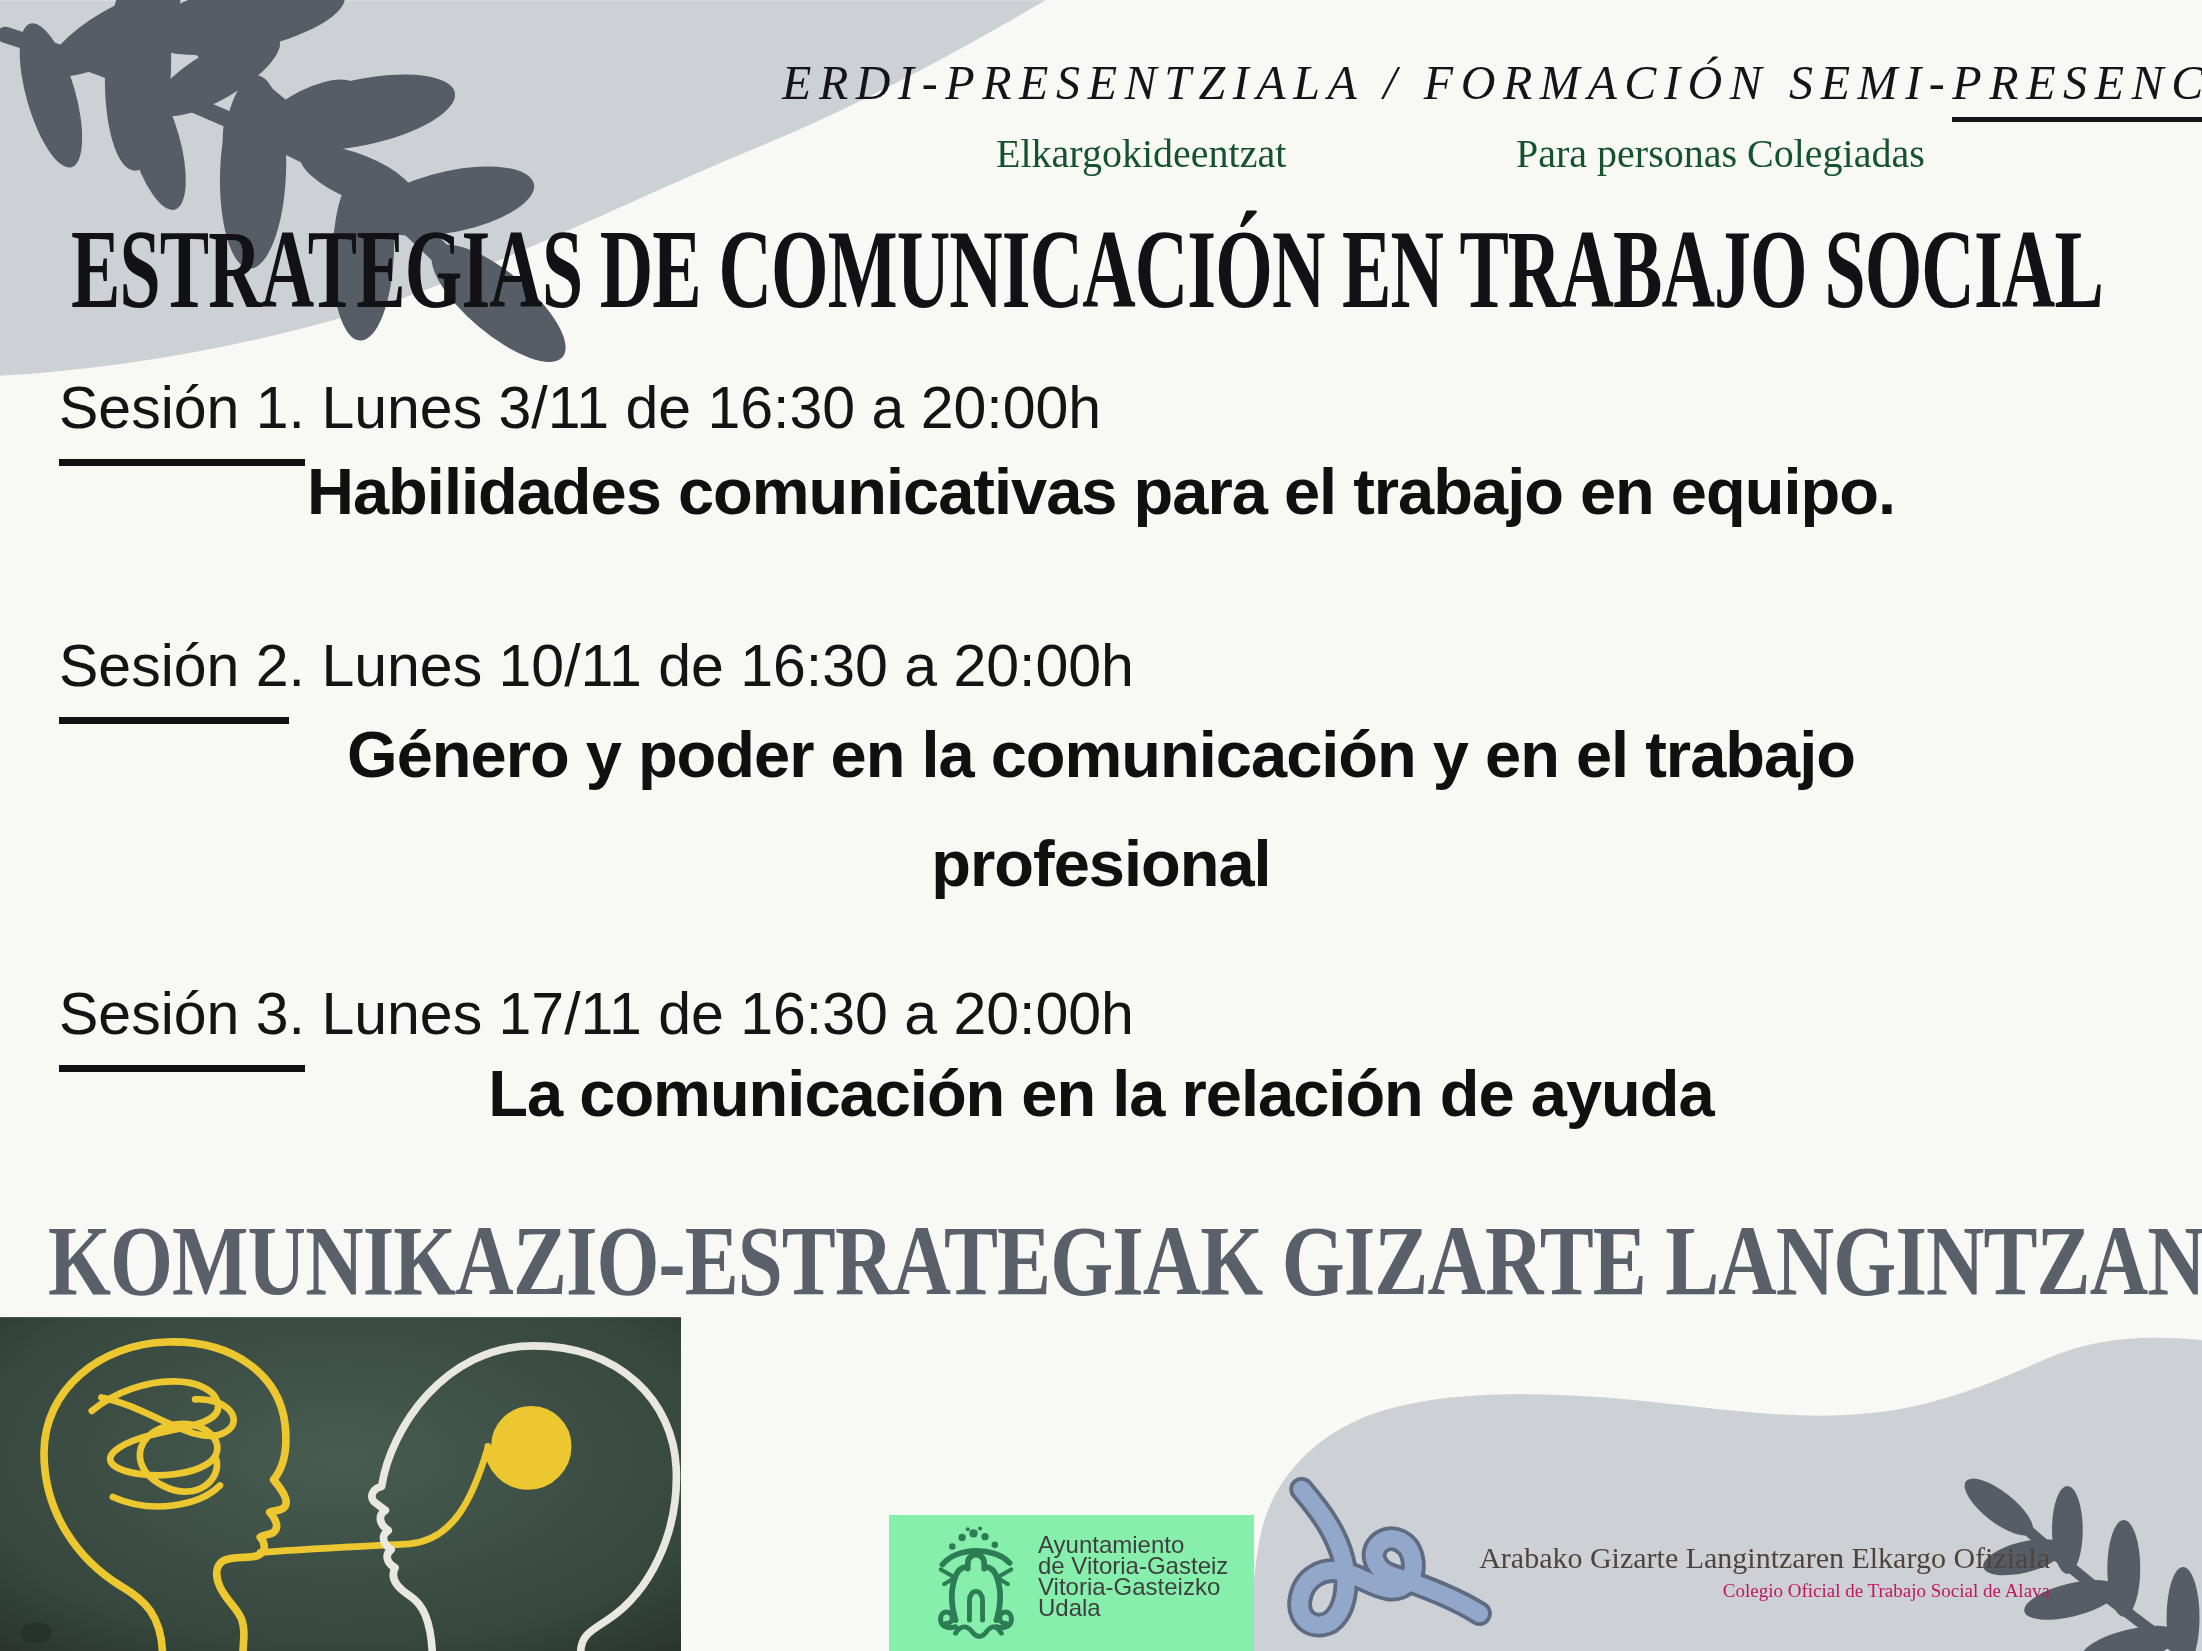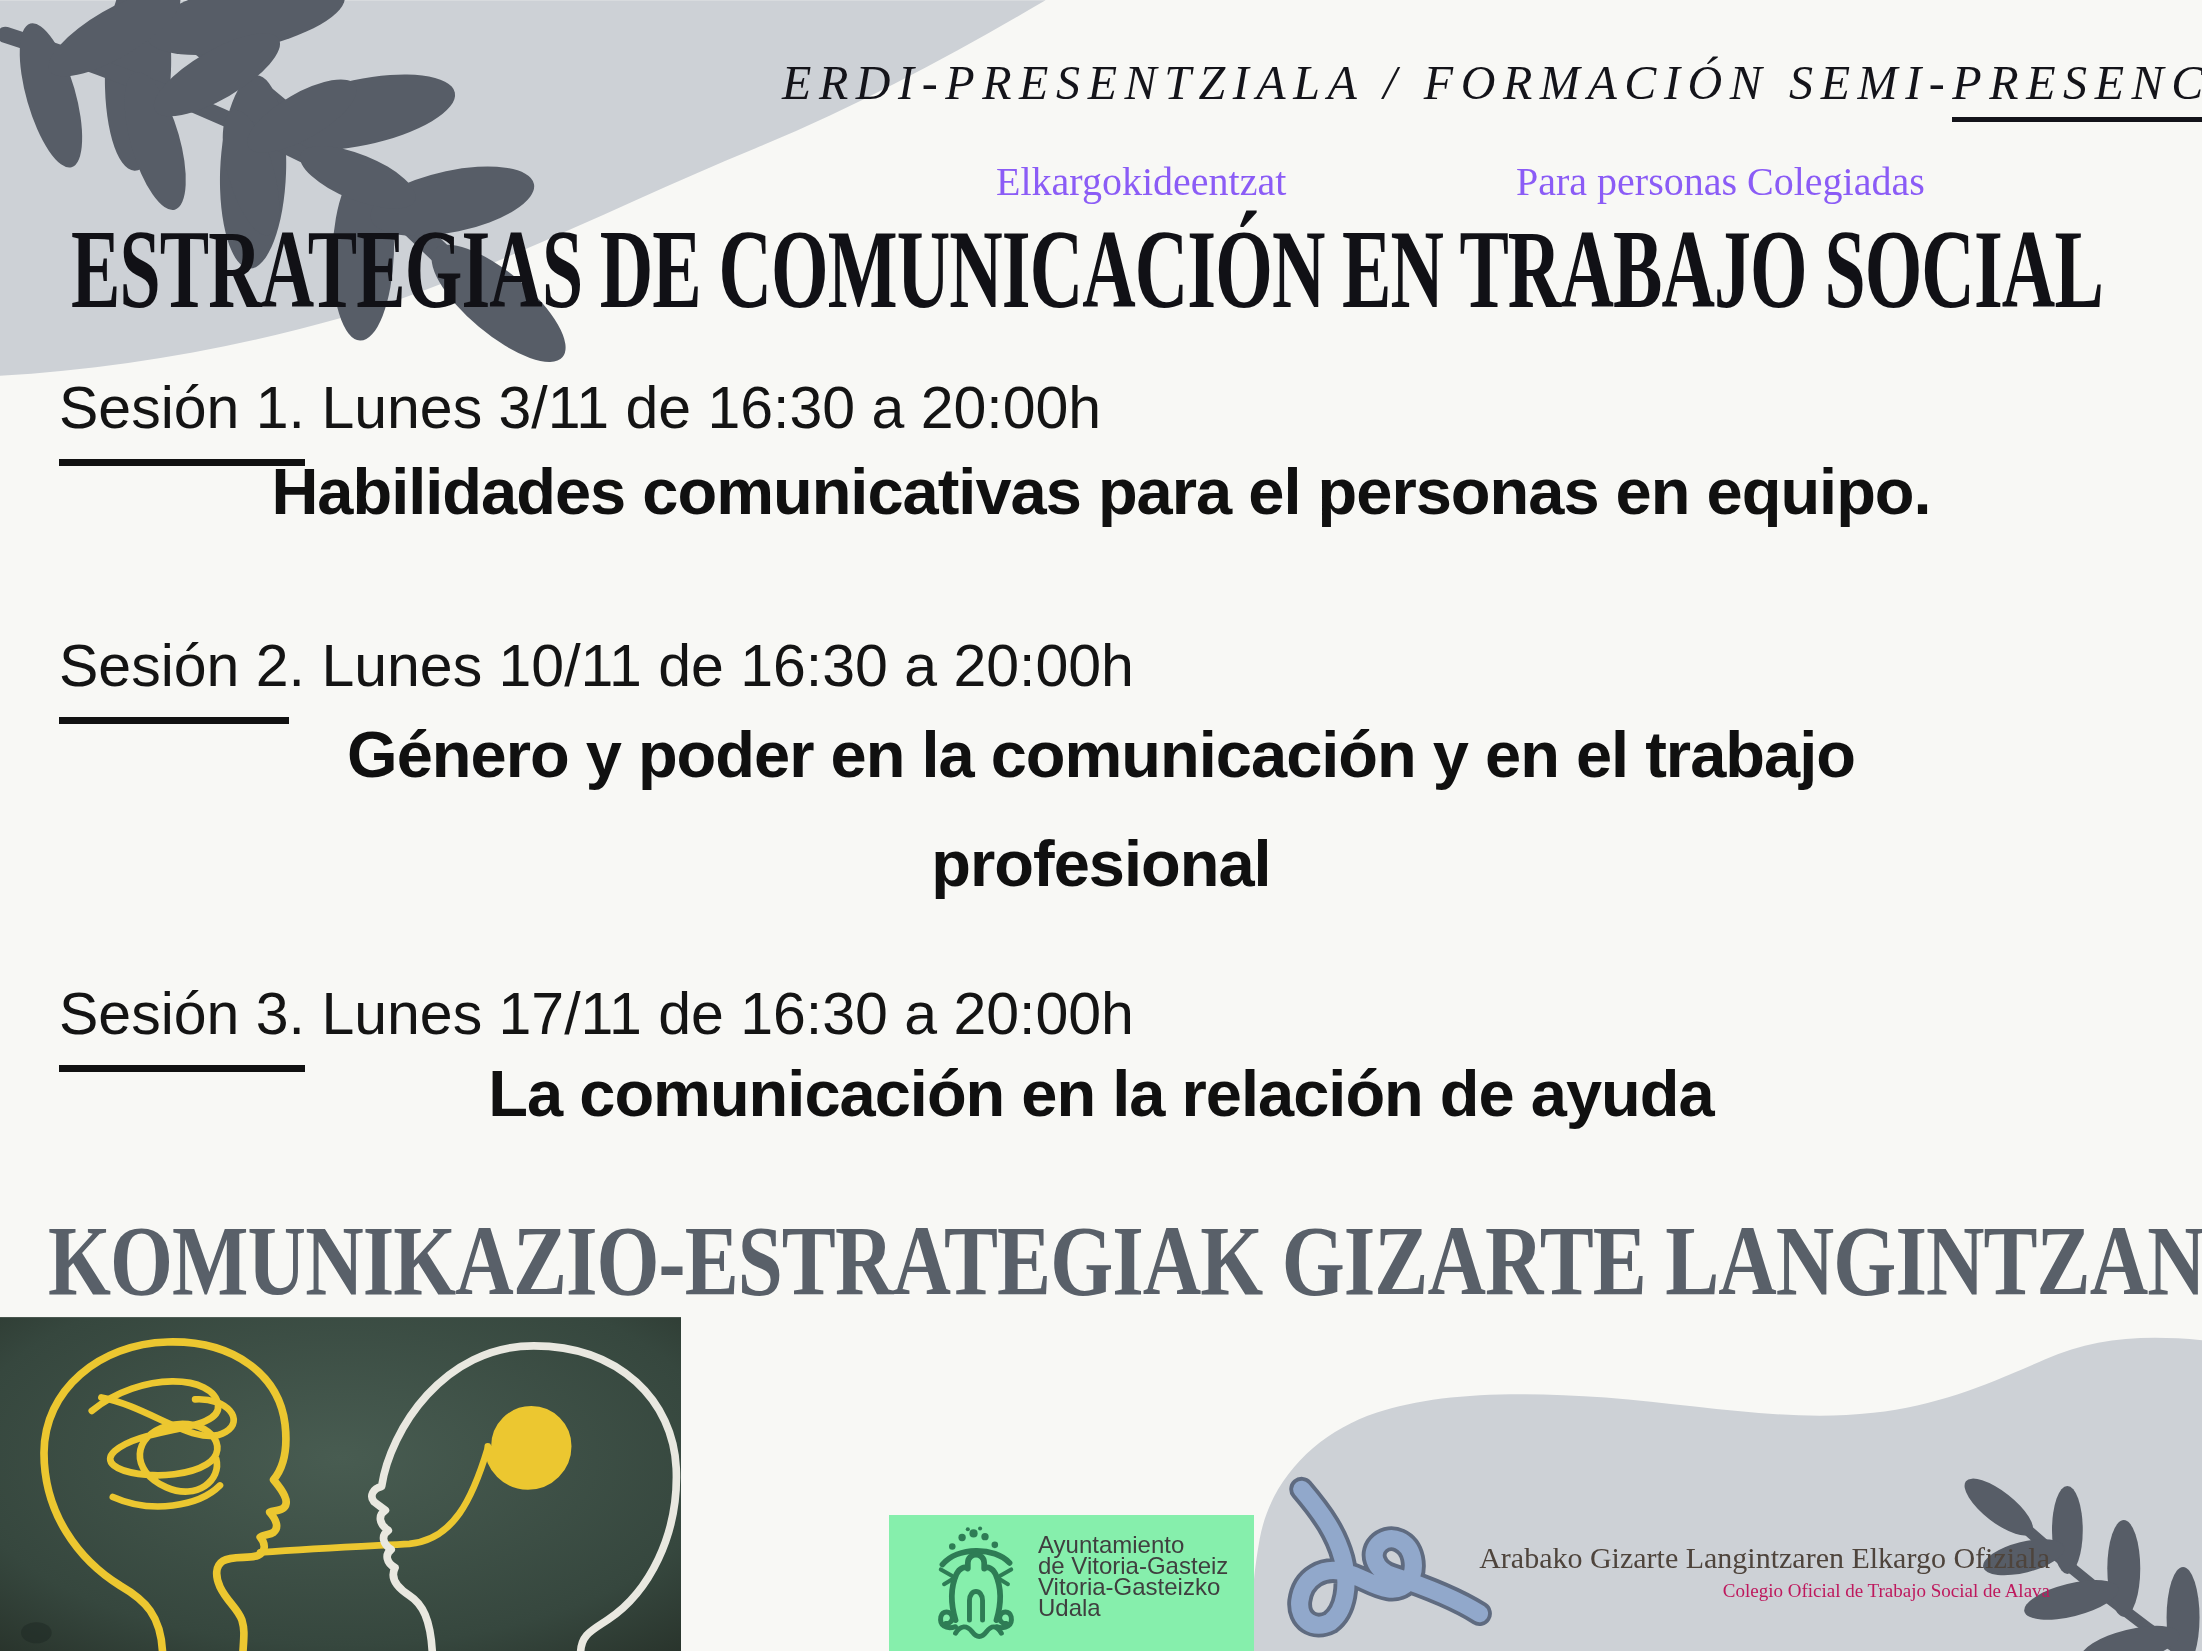--- a/index.html
+++ b/index.html
@@ -5,21 +5,21 @@
   html,body{margin:0;padding:0;background:#f8f8f5;}
   .canvas{position:relative;width:2202px;height:1652px;overflow:hidden;
           background:#f8f8f5;font-family:"Liberation Sans",sans-serif;color:#1a1a1a;}
   .bg{position:absolute;left:0;top:0;width:2202px;height:1652px;z-index:0;}
   .layer{position:absolute;z-index:2;}
 
   
   .hdr1{left:782px;top:55px;font-family:"Liberation Serif",serif;font-style:italic;
         font-size:48px;letter-spacing:7.6px;color:#14141a;white-space:nowrap;}
   .hdr1 .u{border-bottom:5.7px solid #14141a;padding-bottom:7.6px;}
-  .sub{font-family:"Liberation Serif",serif;font-size:40px;color:#8b5cf6;white-space:nowrap;margin-top:28px;}
+  .sub{font-family:"Liberation Serif",serif;font-size:40px;color:#14532d;white-space:nowrap;}
   .sub-left{left:996px;top:130px;}
   .sub-right{left:1516px;top:130px;}
 
   
   .title{left:71px;top:213px;font-family:"Liberation Serif",serif;font-weight:bold;
          font-size:86px;line-height:1;letter-spacing:-1px;color:#111116;white-space:nowrap;
          transform:scale(0.86,1.31);transform-origin:0 0;}
   .title2{left:48px;top:1212px;font-family:"Liberation Serif",serif;font-weight:bold;
           font-size:88px;line-height:1;letter-spacing:-1px;color:#596069;white-space:nowrap;
           transform:scale(0.92,1.12);transform-origin:0 0;}
@@ -75,21 +75,21 @@
     </g>
   </svg>
 
   <div class="layer hdr1"><span>ERDI-PRESENTZIALA / FORMACIÓN SEMI-</span><span class="u">PRESENCIAL</span></div>
   <div class="layer sub sub-left">Elkargokideentzat</div>
   <div class="layer sub sub-right">Para personas Colegiadas</div>
 
   <div class="layer title">ESTRATEGIAS DE COMUNICACIÓN EN TRABAJO SOCIAL</div>
 
   <div class="layer sess" style="top:379px;"><span class="u">Sesión 1.</span><span> </span><span>Lunes 3/11 de 16:30 a 20:00h</span></div>
-  <div class="layer topic" style="top:459px;">Habilidades comunicativas para el personas en equipo.</div>
+  <div class="layer topic" style="top:459px;">Habilidades comunicativas para el trabajo en equipo.</div>
 
   <div class="layer sess" style="top:637px;"><span class="u">Sesión 2</span><span>. </span><span>Lunes 10/11 de 16:30 a 20:00h</span></div>
   <div class="layer topic" style="top:722px;">Género y poder en la comunicación y en el trabajo</div>
   <div class="layer topic" style="top:806px;margin-top:25px;">profesional</div>
 
   <div class="layer sess" style="top:985px;"><span class="u">Sesión 3.</span><span> </span><span>Lunes 17/11 de 16:30 a 20:00h</span></div>
   <div class="layer topic" style="top:1061px;">La comunicación en la relación de ayuda</div>
 
   <div class="layer title2">KOMUNIKAZIO-ESTRATEGIAK GIZARTE LANGINTZAN</div>
 

